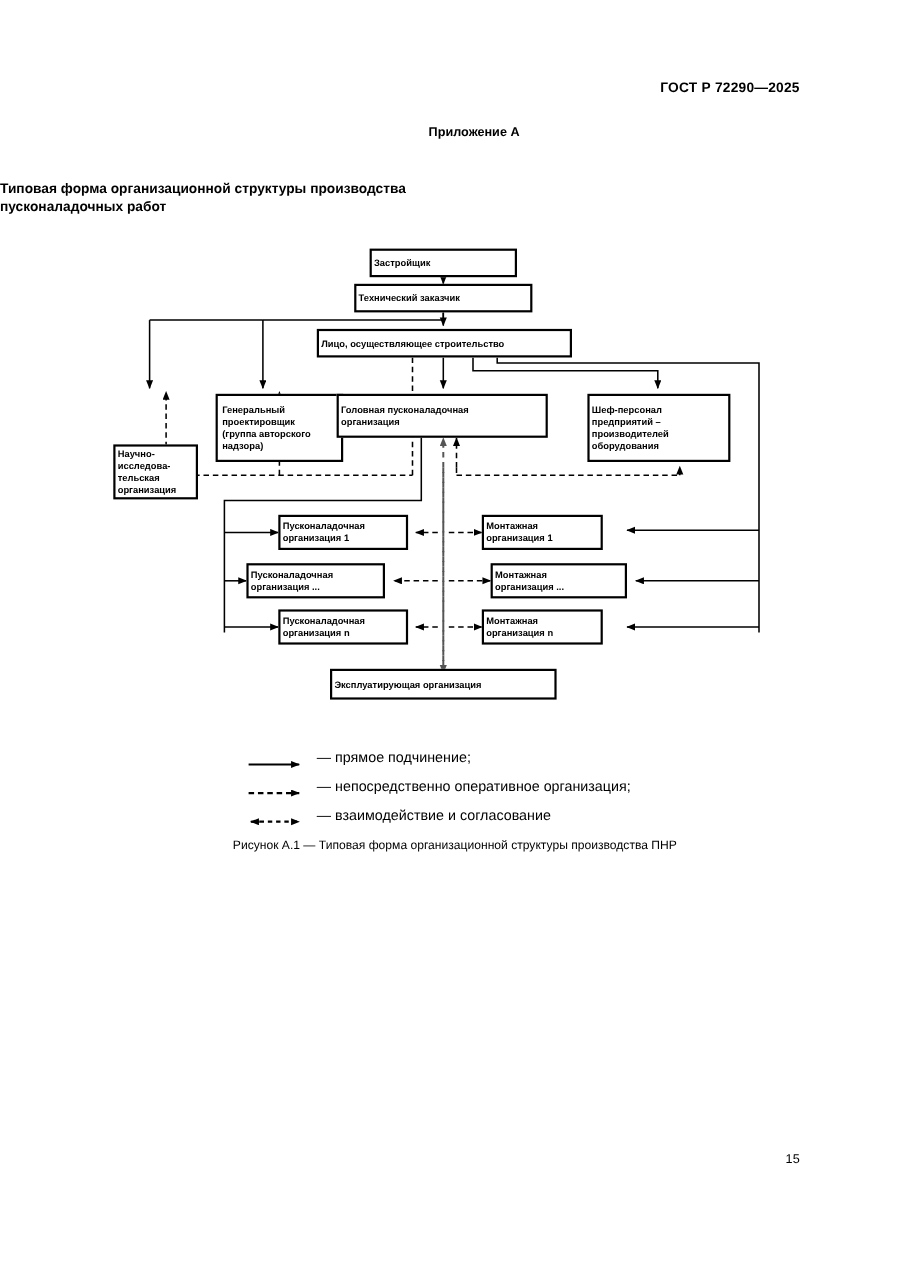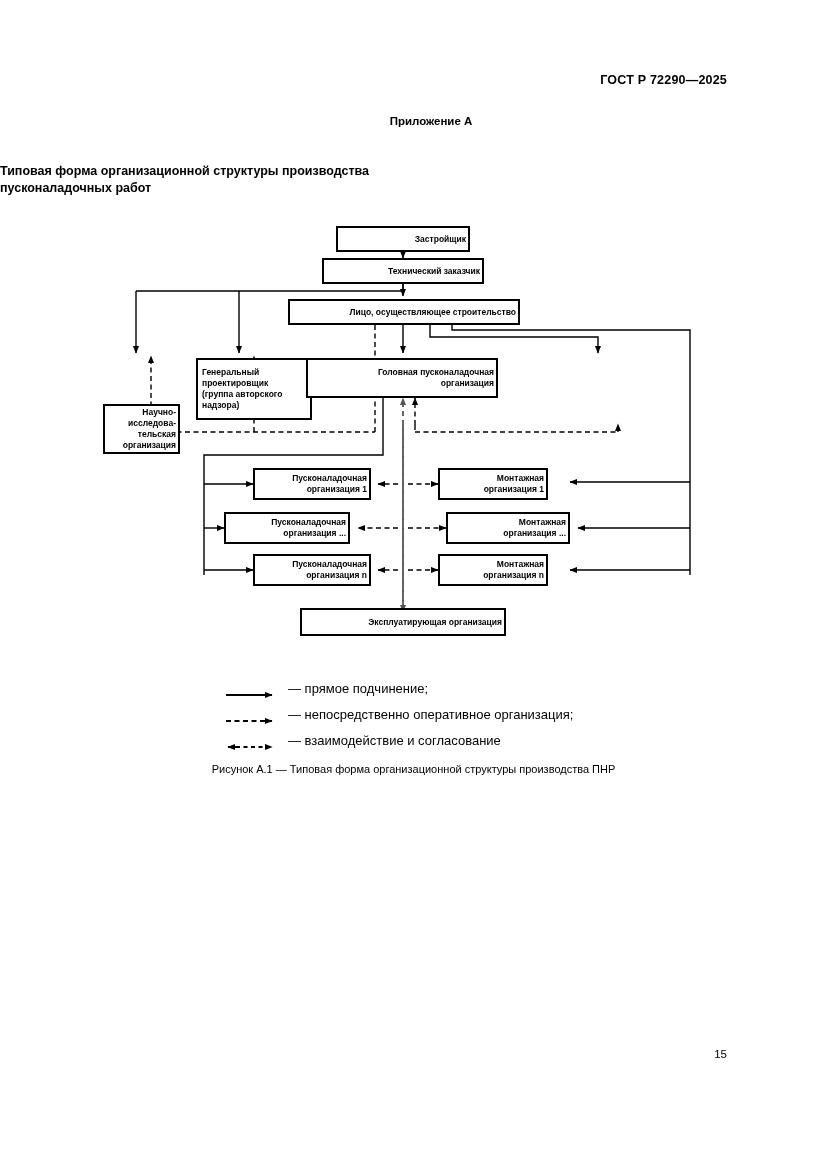--- a/index.html
+++ b/index.html
@@ -59,21 +59,21 @@
     height: 800px;
   }
   .node {
     position: absolute;
     box-sizing: border-box;
     border: 2px solid #000;
     background: #fff;
     display: flex;
     align-items: center;
     justify-content: center;
-    text-align: right;
+    text-align: left;
     font-size: 8.5px;
     font-weight: bold;
     line-height: 11px;
     z-index: 5;
     padding: 1px 2px;
   }
   .node.left-align {
     justify-content: flex-start;
     text-align: left;
     padding-left: 4px;
@@ -212,20 +212,23 @@
       </div>
 
     <div class="node left-align" style="left:196px; top:358px; width:116px; height:62px;">
         <span class="lbl">Генеральный<br>проектировщик<br>(группа авторского<br>надзора)</span>
       </div>
 
     <div class="node" style="left:306px; top:358px; width:192px; height:40px;">
         <span class="lbl">Головная пусконаладочная<br>организация</span>
       </div>
 
+    <div class="node" style="left:534px; top:358px; width:130px; height:62px;">
+        <span class="lbl">Шеф-персонал<br>предприятий –<br>производителей<br>оборудования</span>
+      </div>
 
     <div class="node" style="left:253px; top:468px; width:118px; height:32px;">
         <span class="lbl">Пусконаладочная<br>организация 1</span>
       </div>
 
     <div class="node" style="left:224px; top:512px; width:126px; height:32px;">
         <span class="lbl">Пусконаладочная<br>организация ...</span>
       </div>
 
     <div class="node" style="left:253px; top:554px; width:118px; height:32px;">

